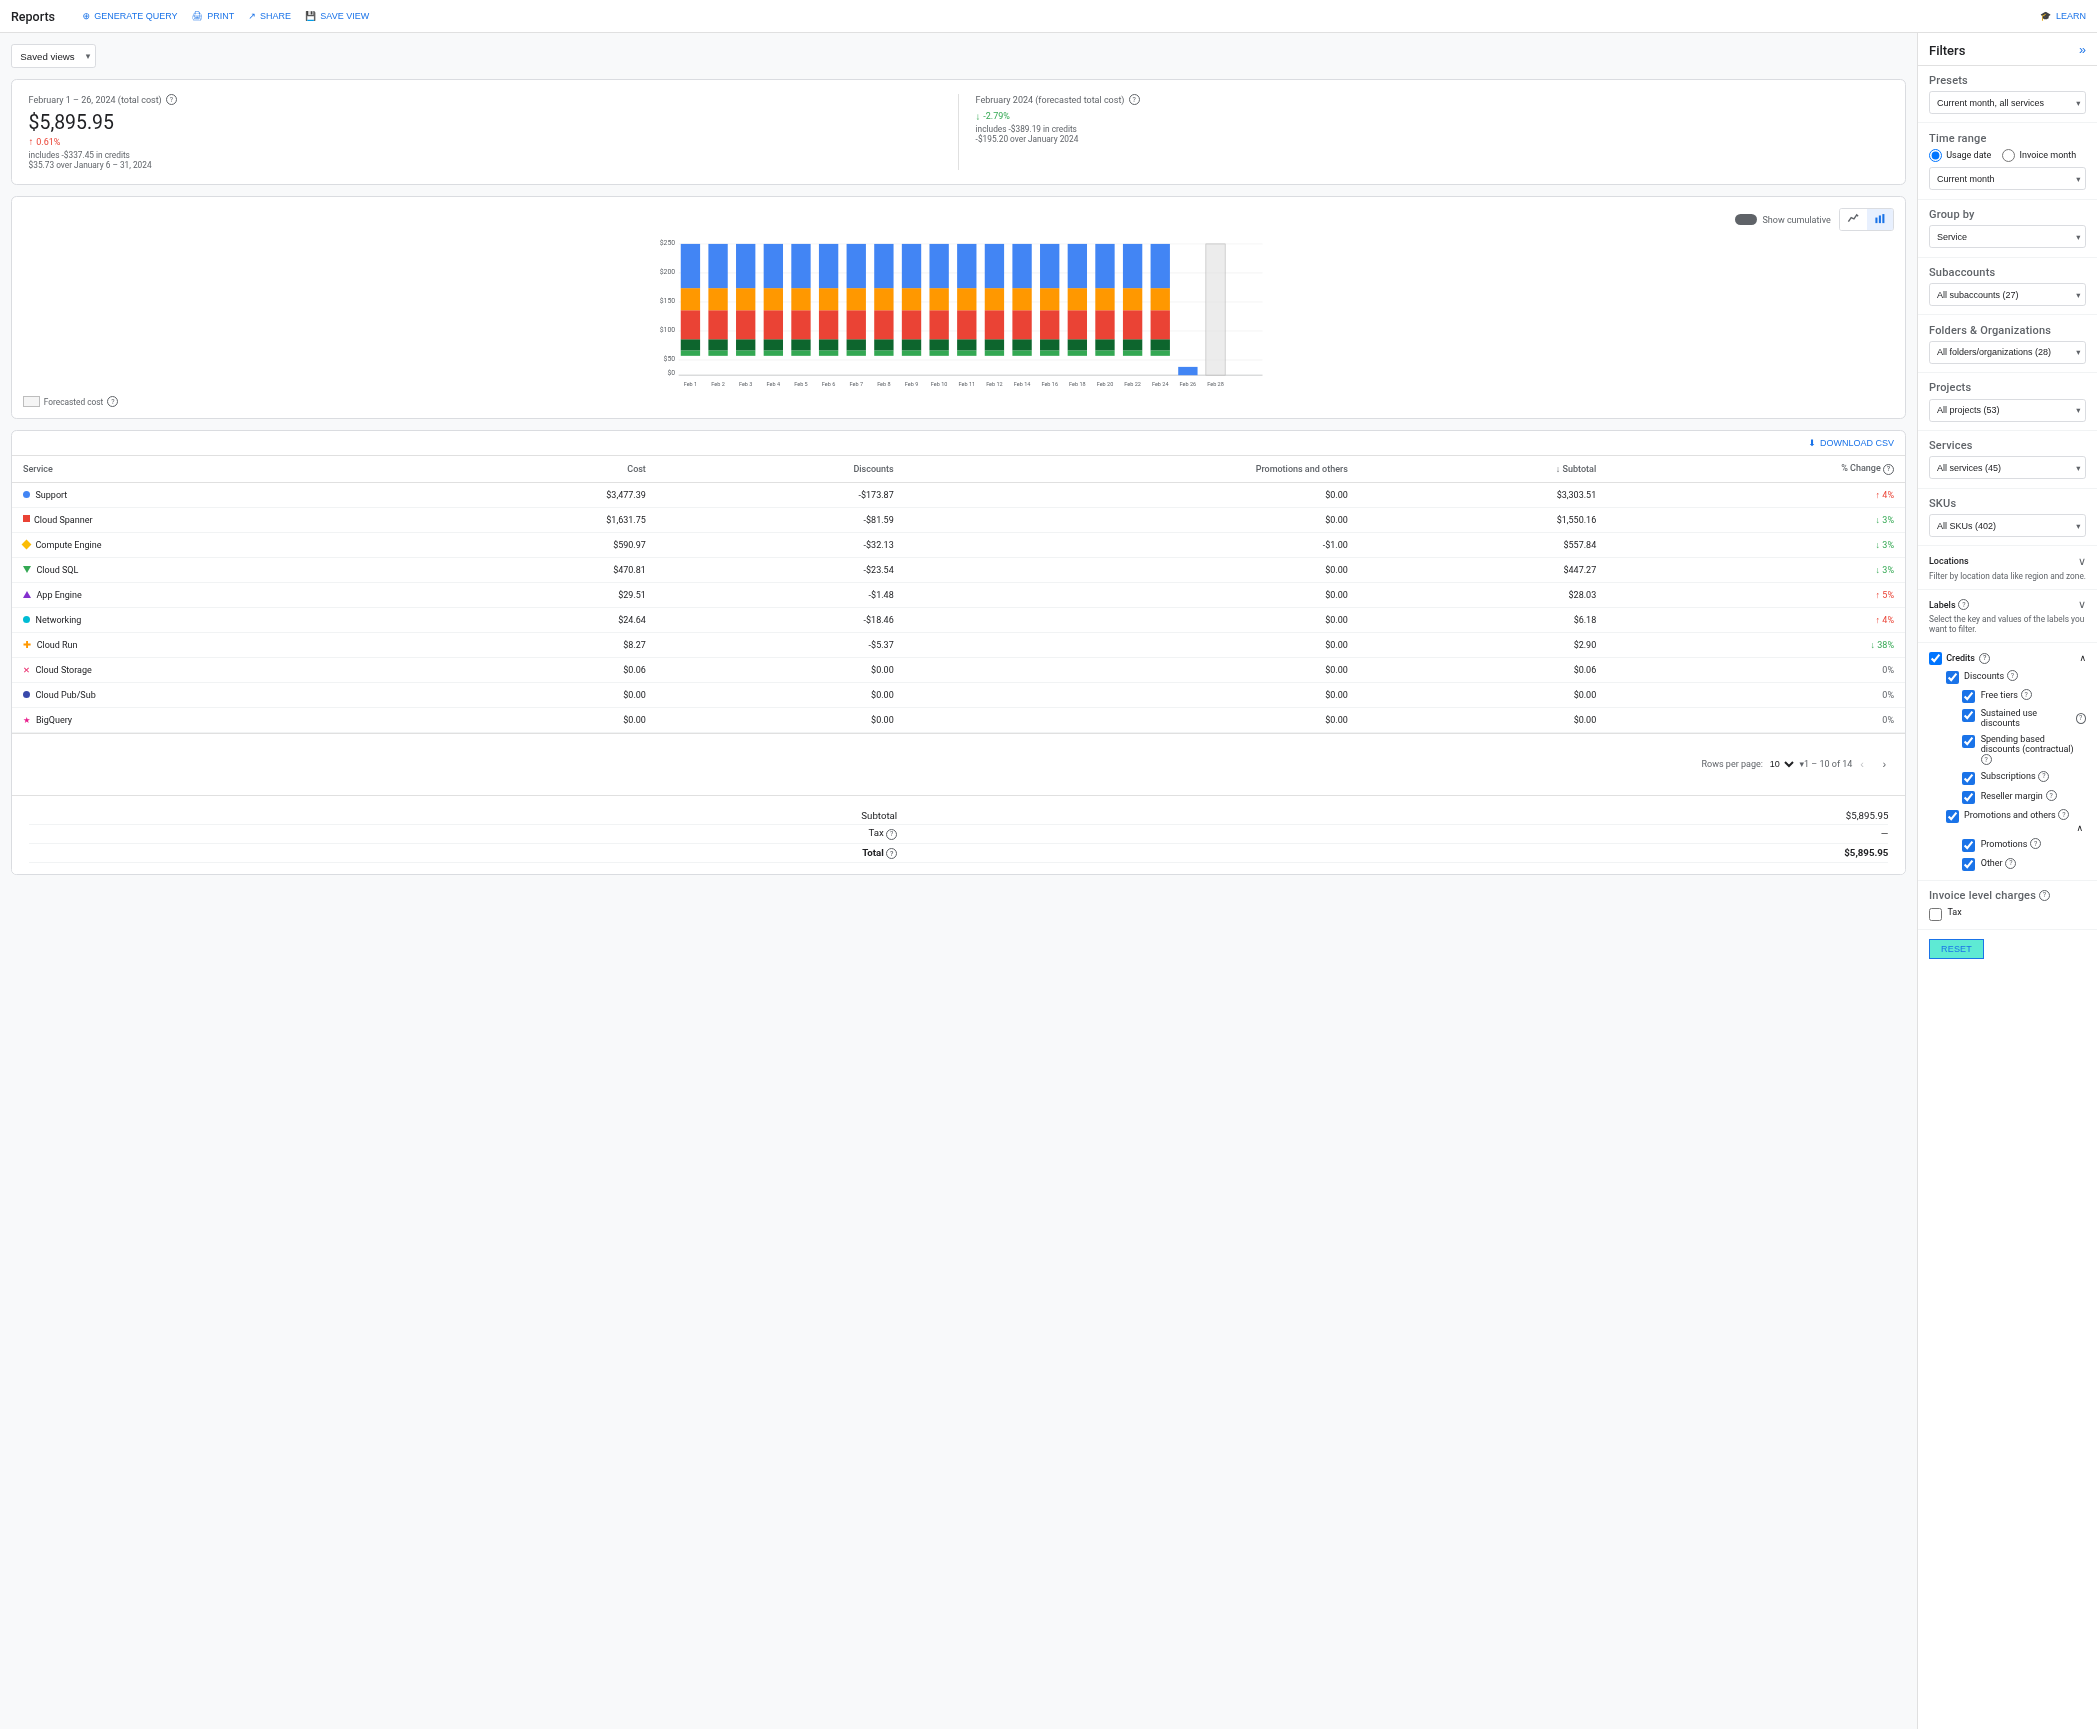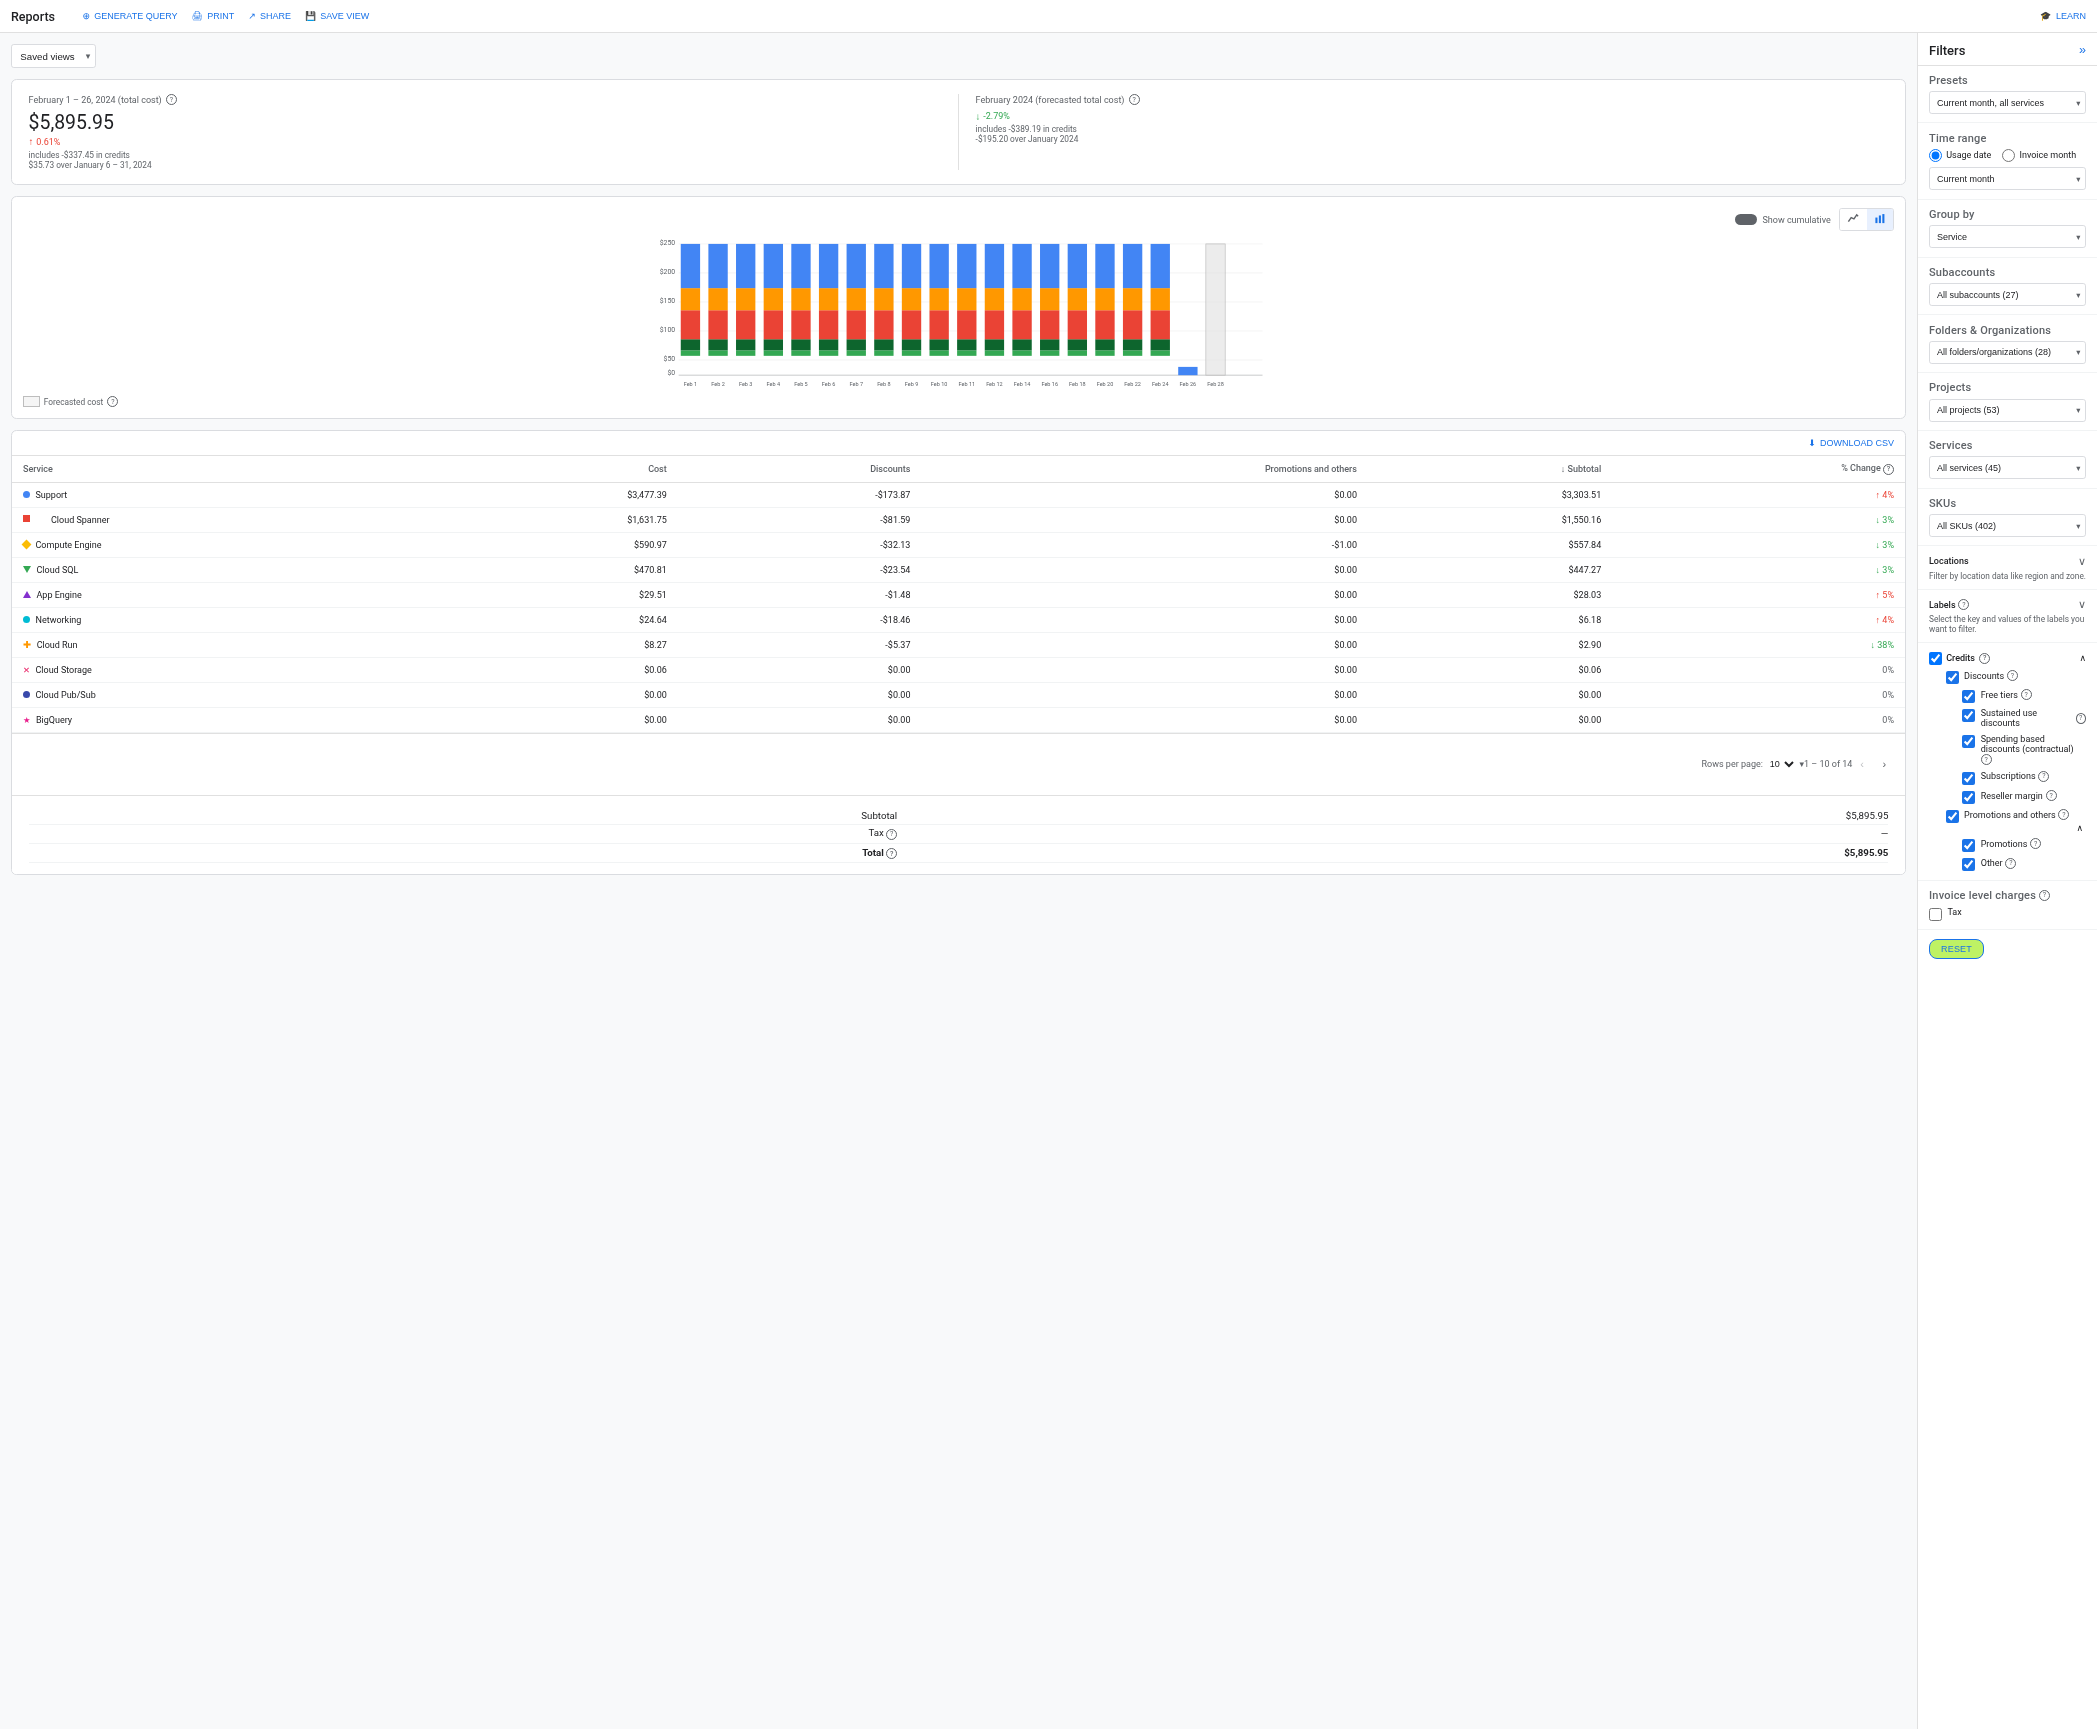--- a/index.html
+++ b/index.html
@@ -91,21 +91,21 @@
     .filter-desc { font-size: 8.3px; color: #5f6368; margin-top: 2.8px; }
     .credits-section { padding: 8.3px 11px; border-bottom: 0.7px solid #f1f3f4; }
     .credits-header { display: flex; justify-content: space-between; align-items: center; cursor: pointer; }
     .credits-title { display: flex; align-items: center; gap: 4.2px; font-size: 9px; font-weight: 500; }
     .checkbox-item { display: flex; align-items: flex-start; gap: 5.5px; margin-top: 5.5px; font-size: 9px; }
     .checkbox-item input[type="checkbox"] { cursor: pointer; margin-top: 0.7px; accent-color: #1a73e8; }
     .checkbox-item-label { display: flex; align-items: center; gap: 2.8px; }
     .nested-checkbox { padding-left: 16.6px; }
     .invoice-section { padding: 8.3px 11px; border-bottom: 0.7px solid #f1f3f4; }
     .reset-section { padding: 8.3px 11px; }
-    .reset-btn { border: 0.7px solid #1a73e8; color: #1a73e8; background: #bef264; padding: 4.2px 11px; border-radius: 8px; font-size: 9px; font-weight: 500; cursor: pointer; letter-spacing: 0.2px; }
+    .reset-btn { border: 0.7px solid #1a73e8; color: #1a73e8; background: #5eead4; padding: 4.2px 11px; border-radius: 0; font-size: 9px; font-weight: 500; cursor: pointer; letter-spacing: 0.2px; }
     .arrow-up::before { content: '↑'; color: #ea4335; font-size: 9.7px; }
     .arrow-down::before { content: '↓'; color: #34a853; font-size: 9.7px; }
   </style>
 </head>
 <body>
 
 <div class="top-nav">
   <span class="top-nav-title">Reports</span>
   <div class="top-nav-actions">
     <button class="nav-btn">
@@ -406,21 +406,21 @@
         </div>
       </td>
       <td class="right">$3,477.39</td>
       <td class="right">-$173.87</td>
       <td class="right">$0.00</td>
       <td class="right">$3,303.51</td>
       <td class="right pct-up">↑ 4%</td>
     </tr>
             <tr>
       <td>
-        <div style="display:flex;gap:21px;">
+        <div style="display:flex;gap:4px;">
           <span style="display:inline-block;width:7px;height:7px;background:#ea4335;flex-shrink:0;"></span>
           <span>Cloud Spanner</span>
         </div>
       </td>
       <td class="right">$1,631.75</td>
       <td class="right">-$81.59</td>
       <td class="right">$0.00</td>
       <td class="right">$1,550.16</td>
       <td class="right pct-down">↓ 3%</td>
     </tr>

